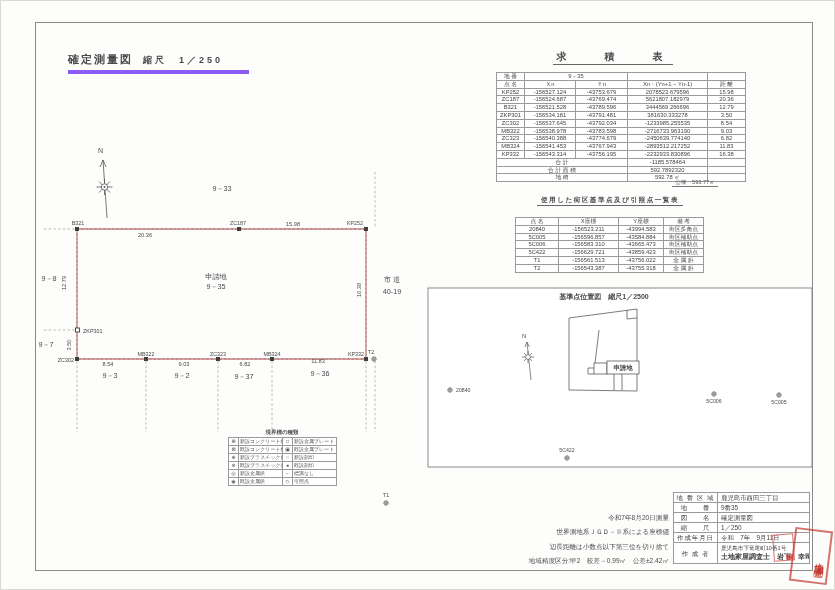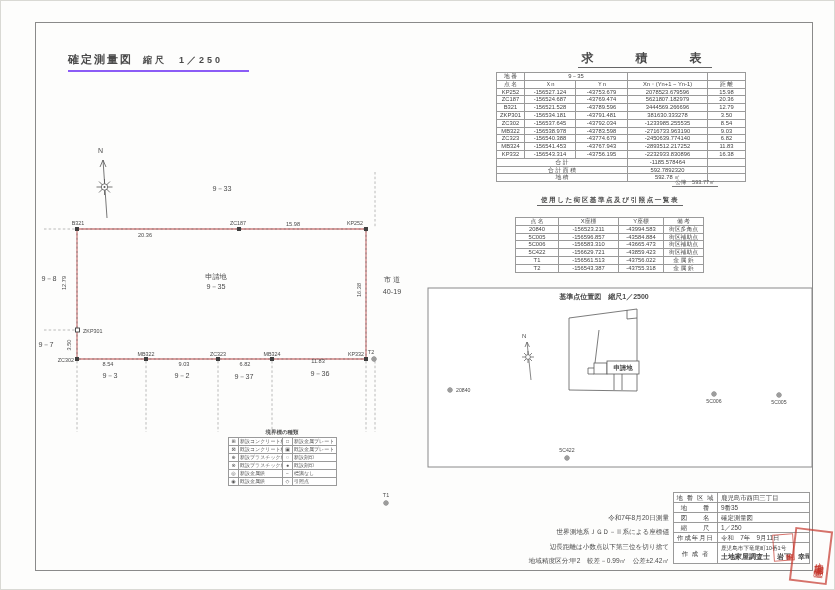--- a/index.html
+++ b/index.html
@@ -1,21 +1,21 @@
 <!DOCTYPE html>
 <html><head>
 <meta charset="utf-8">
 <style>
   html,body{margin:0;padding:0}
   body{width:835px;height:590px;position:relative;background:#fdfdfc;overflow:hidden;
        font-family:"Liberation Sans",sans-serif;color:#3c3c3c;}
   .edge{position:absolute;inset:0;border:1px solid #d9d9d4;pointer-events:none}
   .frame{position:absolute;left:35px;top:22px;width:776px;height:547px;border:1px solid #8a8a8a}
   .doc-title{position:absolute;left:68px;top:52px;font-size:11px;font-weight:bold;color:#4a4a4a;
-             letter-spacing:2px;border-bottom:2px solid #8b5cf6;padding:0 26px 3px 0;white-space:nowrap}
+             letter-spacing:2px;border-bottom:4px solid #8b5cf6;padding:0 26px 3px 0;white-space:nowrap}
   .doc-title .scale{font-size:9px;font-weight:bold;letter-spacing:3px;margin-left:10px}
   .tbl-title{position:absolute;text-align:center;font-weight:bold;color:#4a4a4a;white-space:nowrap}
   .tbl-title span{border-bottom:1px solid #666;padding:0 4px 2px 4px}
   table{border-collapse:collapse;table-layout:fixed;position:absolute;background:#fff}
   td{border:1px solid #9a9a9a;padding:0;white-space:nowrap;overflow:hidden;
      font-size:5.8px;height:6.5px;line-height:6.8px;text-align:center;color:#444}
   .area{left:496px;top:72px;width:249px}
   .ref{left:515px;top:217px;width:188px}
   .koubo{position:absolute;left:640px;top:179px;width:110px;font-size:5.6px;color:#555;
          text-align:center}
@@ -190,21 +190,21 @@
     </g>
     <g font-size="5.2">
       <text x="456" y="392">20840</text>
       <text x="714" y="403" text-anchor="middle">5C006</text>
       <text x="779" y="404" text-anchor="middle">5C005</text>
       <text x="567" y="452" text-anchor="middle">5C422</text>
     </g>
   </g>
 </svg>
 
-<div class="tbl-title" style="left:520px;top:50px;width:249px;font-size:12px;letter-spacing:6px">
+<div class="tbl-title" style="left:488px;top:50px;width:249px;font-size:10px;letter-spacing:6px">
   <span>求　　積　　表</span>
 </div>
 
 <table class="area">
   <colgroup>
       <col style="width:28px">
       <col style="width:51px">
       <col style="width:52px">
       <col style="width:80px">
       <col style="width:38px">

